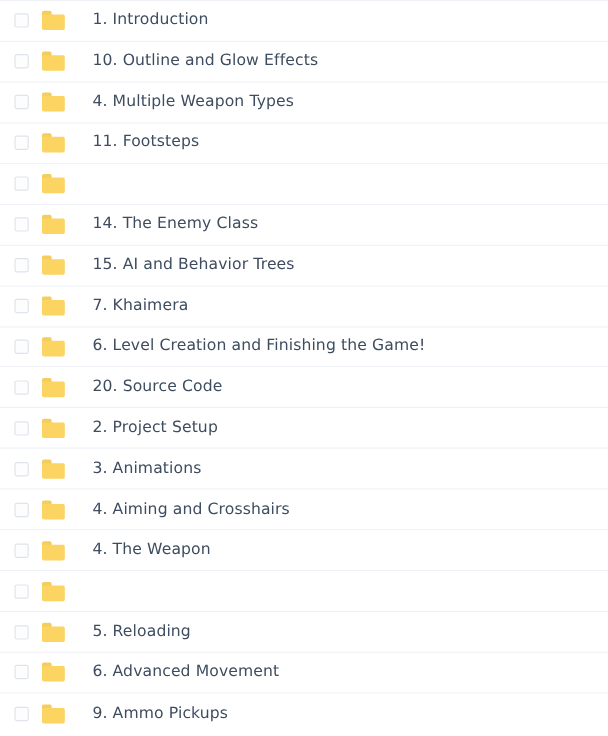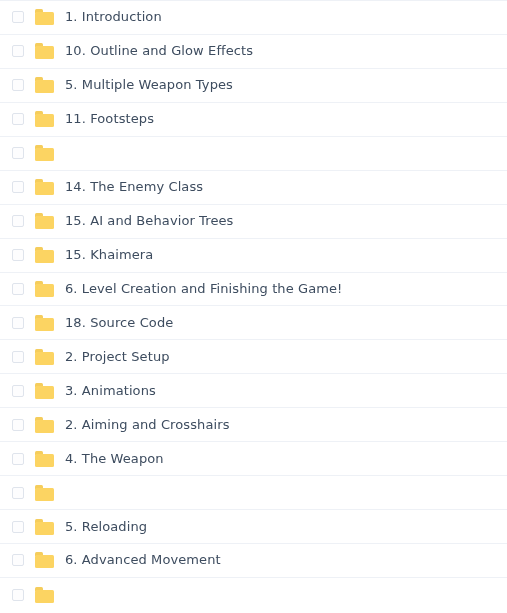--- a/index.html
+++ b/index.html
@@ -70,21 +70,21 @@
     left: 0;
     top: 3px;
     width: 19px;
     height: 13px;
     background: #fcd462;
     border-radius: 1.5px;
   }
 
   
   .label {
-    margin-left: 11px;
+    margin-left: 23px;
     font-size: 13px;
     line-height: 16px;
     color: #3d4c5f;
     white-space: nowrap;
     letter-spacing: 0.1px;
   }
 </style>
 </head>
 <body>
 
@@ -104,21 +104,21 @@
         <span class="body"></span>
       </span>
       <span class="label">10. Outline and Glow Effects</span>
     </div>
     <div class="row">
       <span class="checkbox" role="checkbox" aria-checked="false"></span>
       <span class="folder-icon">
         <span class="tab"></span>
         <span class="body"></span>
       </span>
-      <span class="label">5. Multiple Weapon Types</span>
+      <span class="label">4. Multiple Weapon Types</span>
     </div>
     <div class="row">
       <span class="checkbox" role="checkbox" aria-checked="false"></span>
       <span class="folder-icon">
         <span class="tab"></span>
         <span class="body"></span>
       </span>
       <span class="label">11. Footsteps</span>
     </div>
     <div class="row">
@@ -143,37 +143,37 @@
         <span class="body"></span>
       </span>
       <span class="label">15. AI and Behavior Trees</span>
     </div>
     <div class="row">
       <span class="checkbox" role="checkbox" aria-checked="false"></span>
       <span class="folder-icon">
         <span class="tab"></span>
         <span class="body"></span>
       </span>
-      <span class="label">15. Khaimera</span>
+      <span class="label">7. Khaimera</span>
     </div>
     <div class="row">
       <span class="checkbox" role="checkbox" aria-checked="false"></span>
       <span class="folder-icon">
         <span class="tab"></span>
         <span class="body"></span>
       </span>
       <span class="label">6. Level Creation and Finishing the Game!</span>
     </div>
     <div class="row">
       <span class="checkbox" role="checkbox" aria-checked="false"></span>
       <span class="folder-icon">
         <span class="tab"></span>
         <span class="body"></span>
       </span>
-      <span class="label">18. Source Code</span>
+      <span class="label">20. Source Code</span>
     </div>
     <div class="row">
       <span class="checkbox" role="checkbox" aria-checked="false"></span>
       <span class="folder-icon">
         <span class="tab"></span>
         <span class="body"></span>
       </span>
       <span class="label">2. Project Setup</span>
     </div>
     <div class="row">
@@ -183,21 +183,21 @@
         <span class="body"></span>
       </span>
       <span class="label">3. Animations</span>
     </div>
     <div class="row">
       <span class="checkbox" role="checkbox" aria-checked="false"></span>
       <span class="folder-icon">
         <span class="tab"></span>
         <span class="body"></span>
       </span>
-      <span class="label">2. Aiming and Crosshairs</span>
+      <span class="label">4. Aiming and Crosshairs</span>
     </div>
     <div class="row">
       <span class="checkbox" role="checkbox" aria-checked="false"></span>
       <span class="folder-icon">
         <span class="tab"></span>
         <span class="body"></span>
       </span>
       <span class="label">4. The Weapon</span>
     </div>
     <div class="row">
@@ -222,14 +222,15 @@
         <span class="body"></span>
       </span>
       <span class="label">6. Advanced Movement</span>
     </div>
     <div class="row">
       <span class="checkbox" role="checkbox" aria-checked="false"></span>
       <span class="folder-icon">
         <span class="tab"></span>
         <span class="body"></span>
       </span>
+      <span class="label">9. Ammo Pickups</span>
     </div>
   </div>
 
 </body></html>

